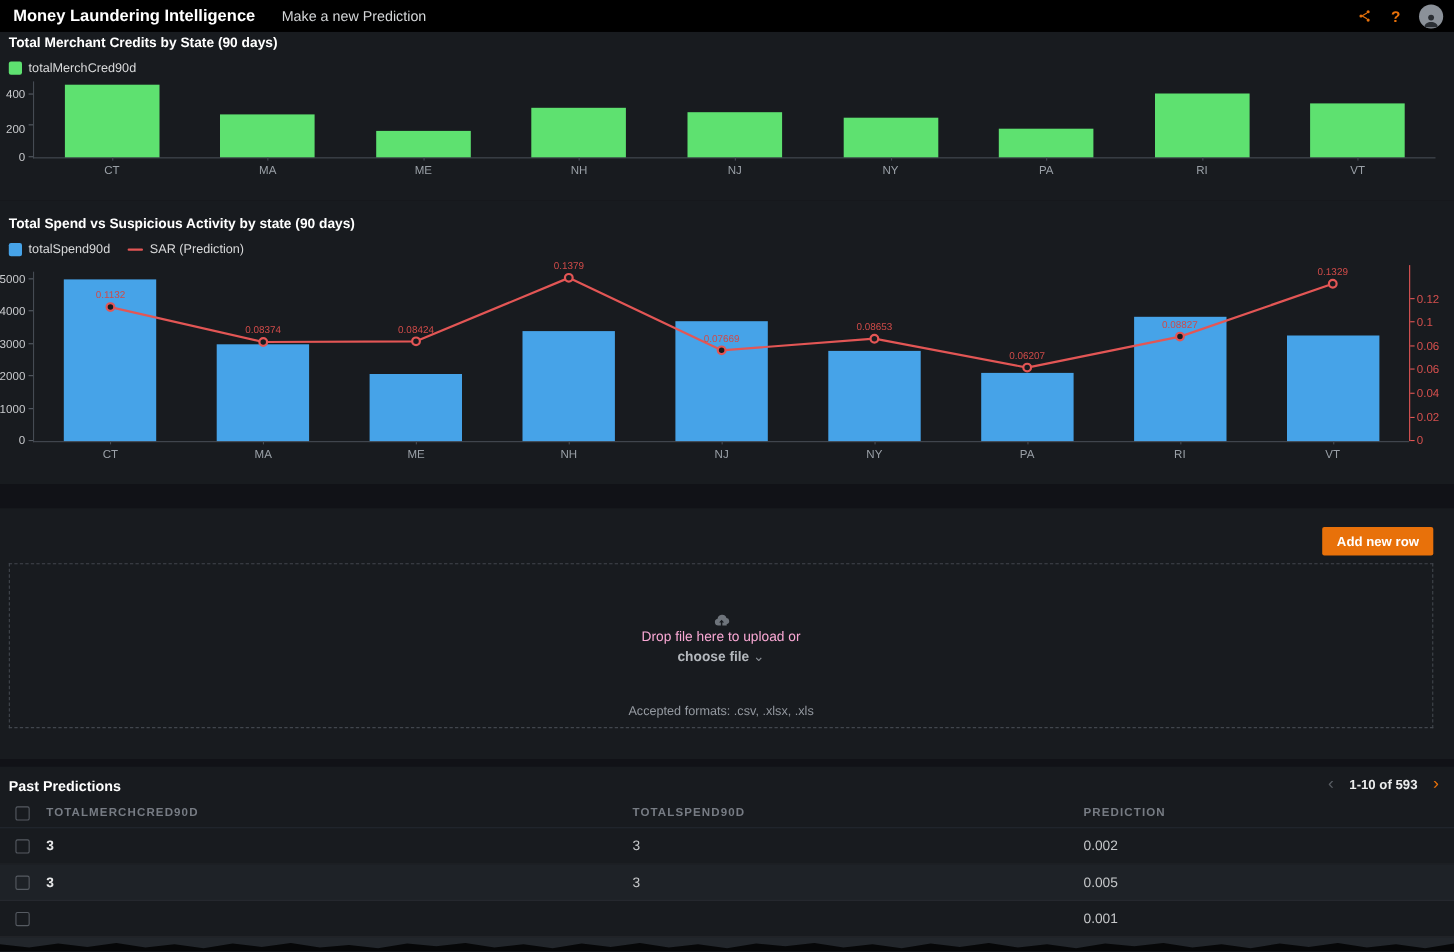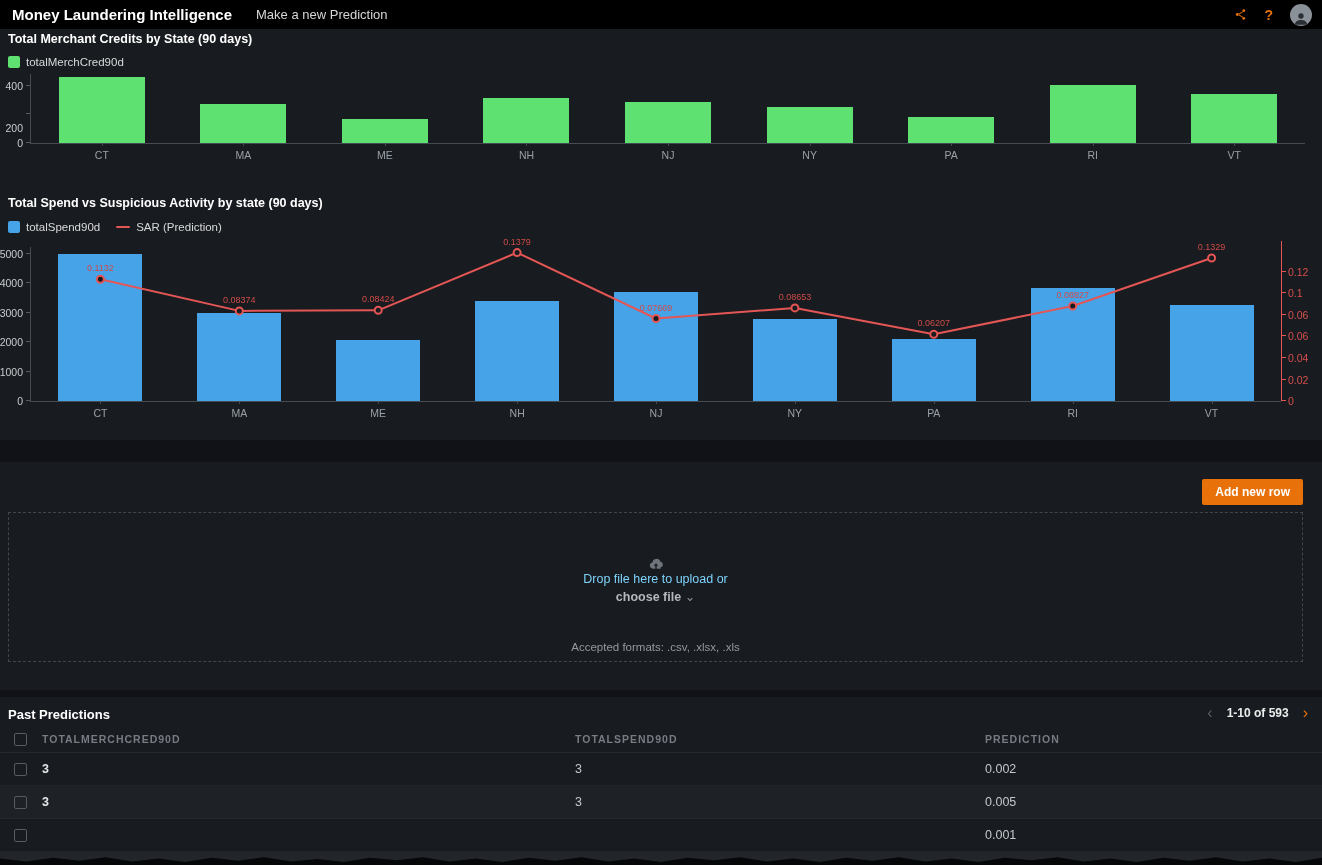--- a/index.html
+++ b/index.html
@@ -54,21 +54,21 @@
     font-size:9px; font-weight:bold; display:flex; align-items:center; justify-content:center;
     font-family:"Liberation Serif", serif; font-style:italic; }
   .pred-info { font-size:12px; font-weight:bold; color:#7f858d; }
   .add-btn { position:absolute; right:19px; top:17px; height:26px; padding:0 13px; background:#e8710a;
     color:#fff; font-size:12px; font-weight:bold; border:none; border-radius:2px; cursor:pointer;
     font-family:"Liberation Sans", sans-serif; }
   .dropzone { position:absolute; left:8px; right:19px; top:50px; height:150px;
     border:1px dashed #41464d; cursor:pointer; }
   .drop-inner { position:absolute; left:0; right:0; top:44px; display:flex; flex-direction:column;
     align-items:center; gap:3px; }
-  .drop-text { font-size:12.5px; color:#7dd3fc; }
+  .drop-text { font-size:12.5px; color:#f9a8d4; }
   .choose-file { font-size:12.5px; font-weight:bold; color:#b4b8bd; }
   .chev { font-weight:normal; color:#8d9299; }
   .accepted { position:absolute; left:0; right:0; top:128px; text-align:center; font-size:11.5px; color:#9499a0; }
 
   
   .table-title { position:absolute; left:8px; top:10px; font-size:13px; font-weight:bold; color:#fff; }
   .pagination { position:absolute; right:14px; top:8px; display:flex; align-items:center; gap:14px; }
   .pg-prev { color:#585d63; font-size:16px; line-height:16px; cursor:default; }
   .pg-next { color:#e8710a; font-size:16px; line-height:16px; cursor:pointer; }
   .pg-range { font-size:12px; font-weight:bold; color:#eceded; }
@@ -152,21 +152,21 @@
         <div class="xtick" style="left: 778.6px;"></div>
         <div class="xlab" style="left: 707.8px; width: 141.6px;">NY</div>
         <div class="xtick" style="left: 920.1px;"></div>
         <div class="xlab" style="left: 849.3px; width: 141.6px;">PA</div>
         <div class="xtick" style="left: 1061.7px;"></div>
         <div class="xlab" style="left: 990.9px; width: 141.6px;">RI</div>
         <div class="xtick" style="left: 1203.2px;"></div>
         <div class="xlab" style="left: 1132.4px; width: 141.6px;">VT</div>
         <div class="ytick left" style="bottom: -6px;">0</div>
         <div class="tickmark left" style="bottom: 0px;"></div>
-        <div class="ytick left" style="bottom: 9px;">200</div>
+        <div class="ytick left" style="bottom: 19px;">200</div>
         <div class="tickmark left" style="bottom: 28.6px;"></div>
         <div class="ytick left" style="bottom: 51.1px;">400</div>
         <div class="tickmark left" style="bottom: 57.1px;"></div>
       </div>
   </section>
 
   <section class="panel panel-spend">
     <div class="panel-title" style="top:14px">Total Spend vs Suspicious Activity by state (90 days)</div>
     <div class="legend" style="top:39px">
       <span class="legend-item">

